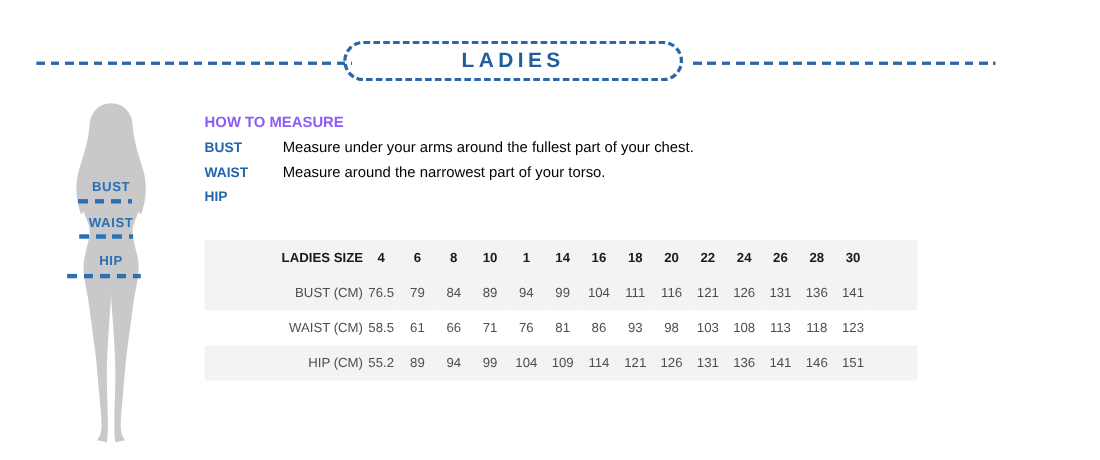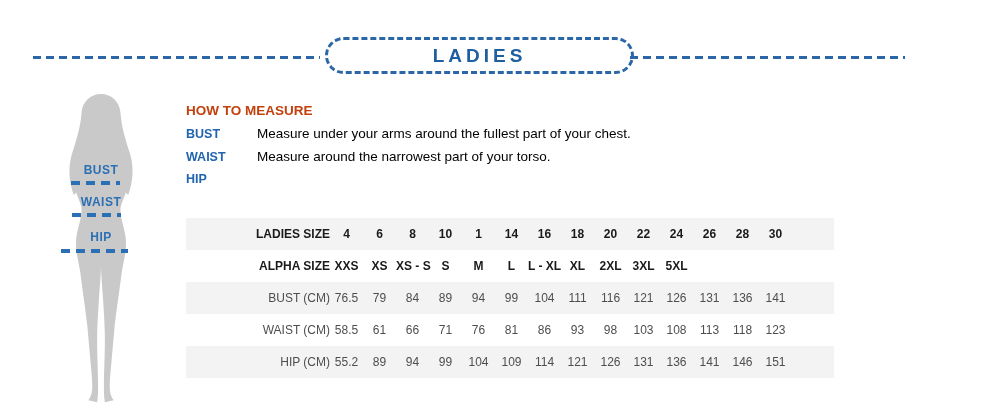--- a/index.html
+++ b/index.html
@@ -16,21 +16,21 @@
   .dash-line {
     position: absolute;
     top: 56px;
     height: 3px;
     background: repeating-linear-gradient(90deg, #2b67a7 0 8px, transparent 8px 13px);
   }
   .dash-left  { left: 33px;  width: 287px; }
   .dash-right { left: 630px; width: 275px; }
   .pill {
     position: absolute;
-    left: 325px; top: 37px;
+    left: 312px; top: 37px;
     width: 309px; height: 37px;
     box-sizing: border-box;
     border: 3px dashed #2b67a7;
     border-radius: 20px;
     display: flex; align-items: center; justify-content: center;
   }
   .pill-label {
     color: #1d5f9f;
     font-weight: bold;
     font-size: 19px;
@@ -60,21 +60,21 @@
   .fig-dash-bust  { top: 89px;  left: 29px; width: 49px; }
   .fig-dash-waist { top: 121px; left: 30px; width: 49px; }
   .fig-dash-hip   { top: 157px; left: 19px; width: 67px; }
 
   
   .howto { position: absolute; left: 186px; top: 103px; width: 720px; }
   .howto-title {
     margin: 0 0 8px 0;
     font-size: 13.5px;
     font-weight: bold;
-    color: #c2410c;
+    color: #8b5cf6;
   }
   .measure-row { display: flex; align-items: baseline; height: 23px; }
   .measure-label {
     width: 71px;
     flex: 0 0 71px;
     font-weight: bold;
     font-size: 12.5px;
     color: #2065ae;
   }
   .measure-text { font-size: 13.5px; color: #000000; }
@@ -220,38 +220,20 @@
           <td>16</td>
           <td>18</td>
           <td>20</td>
           <td>22</td>
           <td>24</td>
           <td>26</td>
           <td>28</td>
           <td>30</td>
           <td></td>
         </tr>
-        <tr class=" hdr">
-          <th class="row-label">ALPHA SIZE</th>
-          <td>XXS</td>
-          <td>XS</td>
-          <td>XS - S</td>
-          <td>S</td>
-          <td>M</td>
-          <td>L</td>
-          <td>L - XL</td>
-          <td>XL</td>
-          <td>2XL</td>
-          <td>3XL</td>
-          <td>5XL</td>
-          <td></td>
-          <td></td>
-          <td></td>
-          <td></td>
-        </tr>
         <tr class="zebra">
           <th class="row-label">BUST (CM)</th>
           <td>76.5</td>
           <td>79</td>
           <td>84</td>
           <td>89</td>
           <td>94</td>
           <td>99</td>
           <td>104</td>
           <td>111</td>

